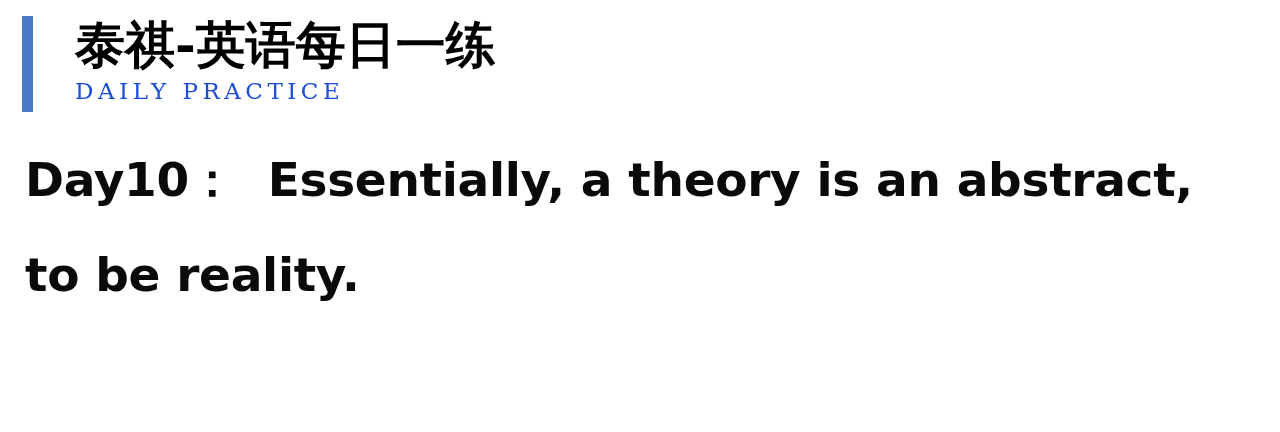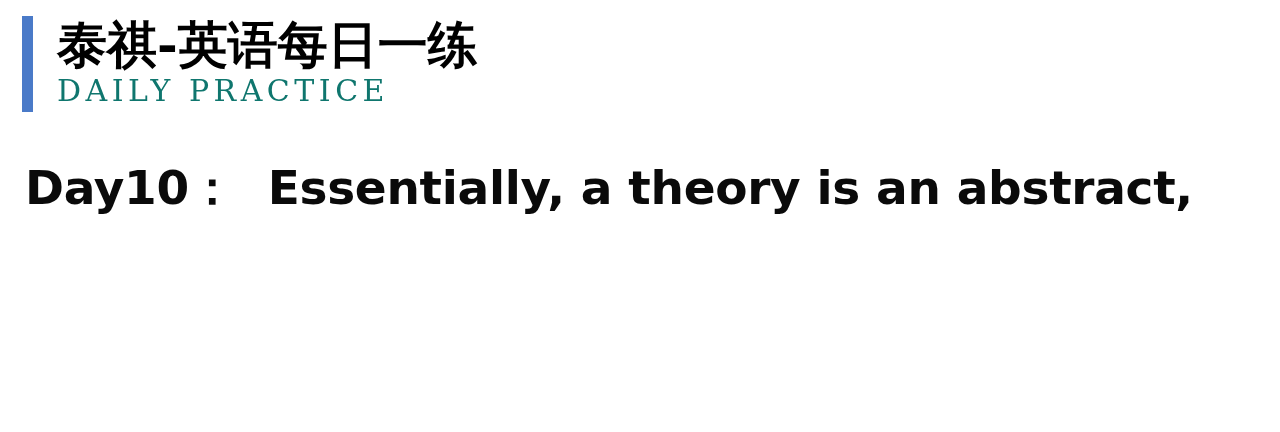--- a/index.html
+++ b/index.html
@@ -28,50 +28,50 @@
     display: flex;
     align-items: stretch;
   }
   .accent-bar {
     width: 11px;
     height: 96px;
     background: #4a7ac8;
     flex: 0 0 auto;
   }
   .header-text {
-    margin-left: 24px;
+    margin-left: 42px;
     display: flex;
     flex-direction: column;
     justify-content: flex-start;
   }
   .brand-title {
     font-family: "DejaVu Serif", "Liberation Serif", serif;
     font-weight: bold;
     font-size: 50px;
     line-height: 58px;
     color: #000000;
     letter-spacing: 0px;
     white-space: nowrap;
   }
   .brand-subtitle {
     font-family: "DejaVu Serif", "Liberation Serif", serif;
     font-weight: normal;
-    font-size: 30px;
+    font-size: 23px;
     line-height: 30px;
-    color: #0f766e;
+    color: #1d4ed8;
     letter-spacing: 4.5px;
     margin-top: 2px;
     white-space: nowrap;
   }
 
   
   .passage {
     position: absolute;
     left: 25px;
-    top: 140px;
+    top: 132px;
     width: 1190px;
     font-family: "DejaVu Sans", "Liberation Sans", sans-serif;
     font-weight: bold;
     font-size: 47px;
     line-height: 95px;
     color: #0a0a0a;
     letter-spacing: -0.3px;
   }
   .passage .line {
     white-space: pre;
@@ -86,15 +86,16 @@
   <div class="header">
     <div class="accent-bar"></div>
     <div class="header-text">
       <div class="brand-title">泰祺-英语每日一练</div>
       <div class="brand-subtitle">DAILY PRACTICE</div>
     </div>
   </div>
 
   <div class="passage">
     <div class="line">Day10：  Essentially, a theory is an abstract,</div>
+    <div class="line">to be reality.</div>
   </div>
 
 </div>
 
 </body></html>

